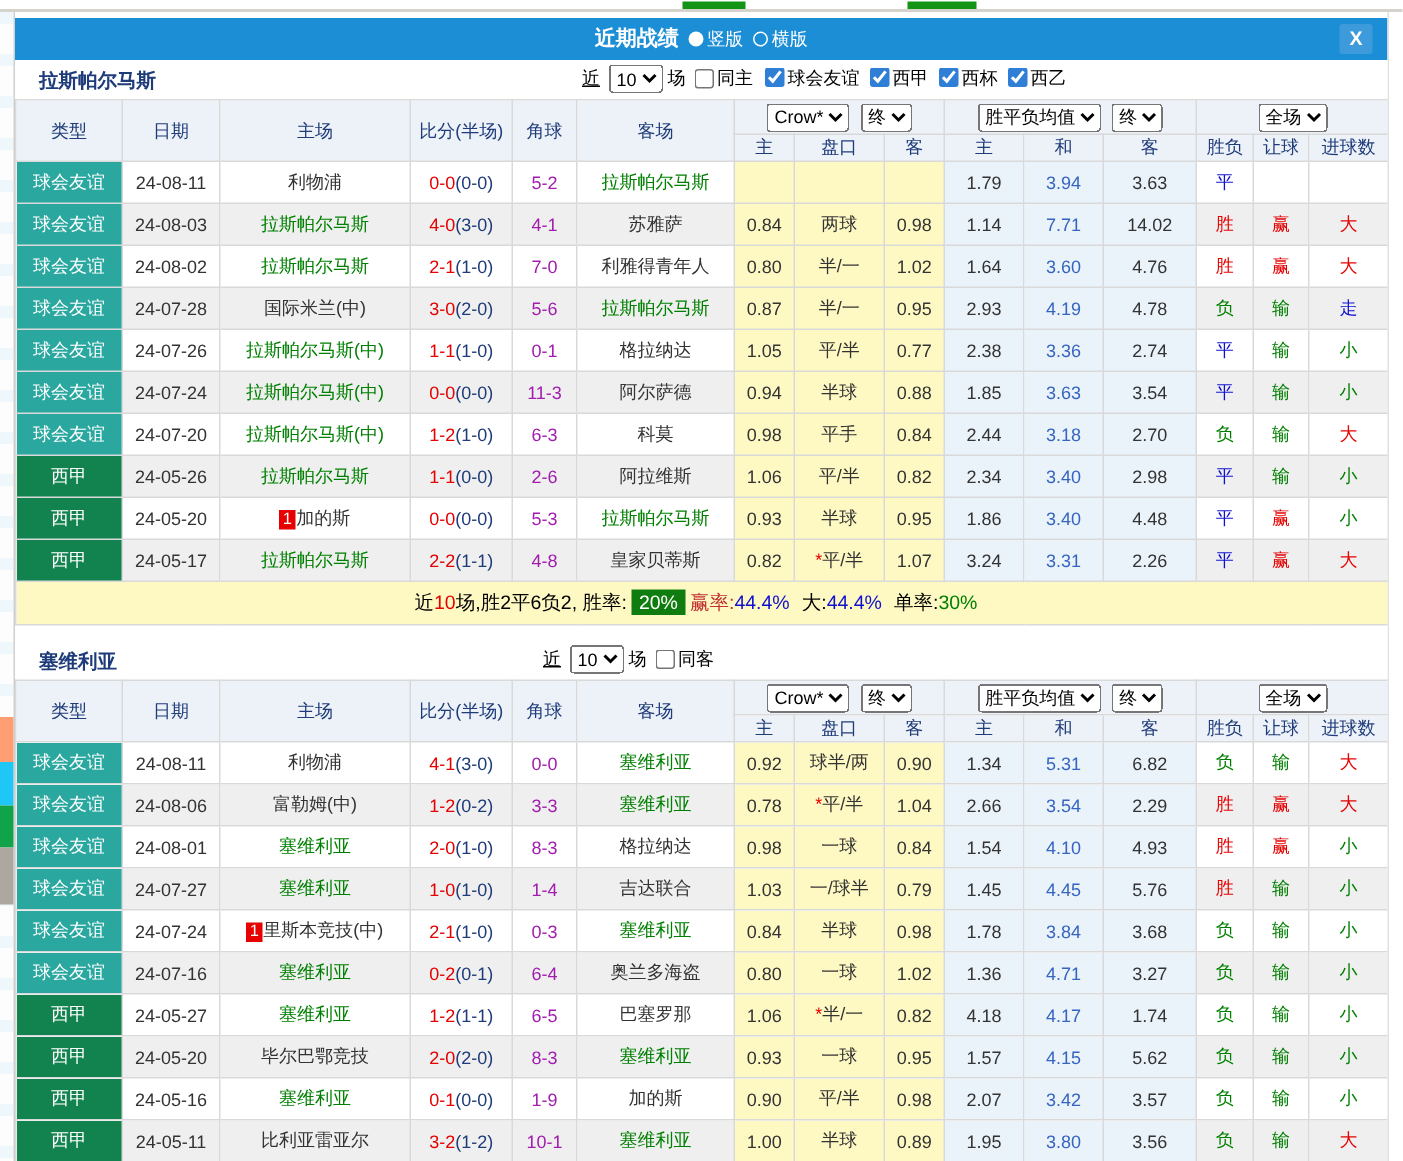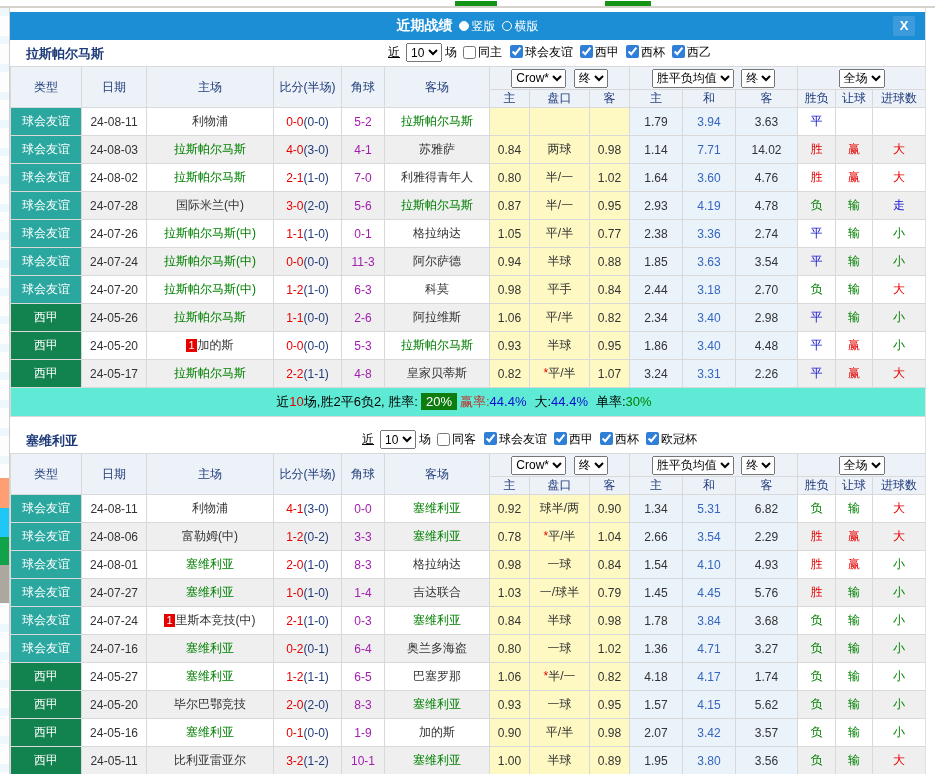--- a/index.html
+++ b/index.html
@@ -55,21 +55,21 @@
   .green { color:#008000; }
   .red { color:#e60000; }
   .blue { color:#1010d0; }
   .mblue { color:#3565c0; }
   td.score .ft { color:#e60000; }
   td.score .ht { color:#1f3c7a; }
   td.corner { color:#a21caf; }
   .rank { display:inline-block; background:#e60000; color:#fff; font-size:11px; line-height:13px; padding:0 2px; margin-right:1px; }
   .rank:empty { display:none; }
   .star { color:#e60000; }
-  tfoot td { height:29px; font-size:13px; color:#000; background:#5eead4; }
+  tfoot td { height:29px; font-size:13px; color:#000; background:#fef9c3; }
   .badge-green { background:#0f7c0f; color:#fff; padding:1px 5px; margin:0 3px; }
   .lbl-winrate { color:#c03030; }
   .sumspace { display:inline-block; width:8px; }
 </style>
 </head>
 <body>
 
 <div class="bg-top">
   <div class="gbtn b1"></div>
   <div class="gbtn b2"></div>
@@ -346,21 +346,20 @@
 
   <div class="section sec-1">
     <div class="section-bar">
       <span class="team-name">塞维利亚</span>
       <span class="filters">
         <a class="near">近</a>
         <select class="cnt"><option>10</option></select>
         <span>场</span>
         <input type="checkbox" class="same" style="">
         <span style="margin-right:2px;">同客</span>
-        <span class="leagues"><input type="checkbox" checked="" style=""><span class="lg-label">球会友谊</span><input type="checkbox" checked="" style=""><span class="lg-label">西甲</span><input type="checkbox" checked="" style=""><span class="lg-label">西杯</span><input type="checkbox" checked="" style=""><span class="lg-label">欧冠杯</span></span>
       </span>
     </div>
     <table>
       <colgroup>
         <col style="width:71px">
             <col style="width:65px">
             <col style="width:127px">
             <col style="width:68px">
         <col style="width:43px">
             <col style="width:105px">

